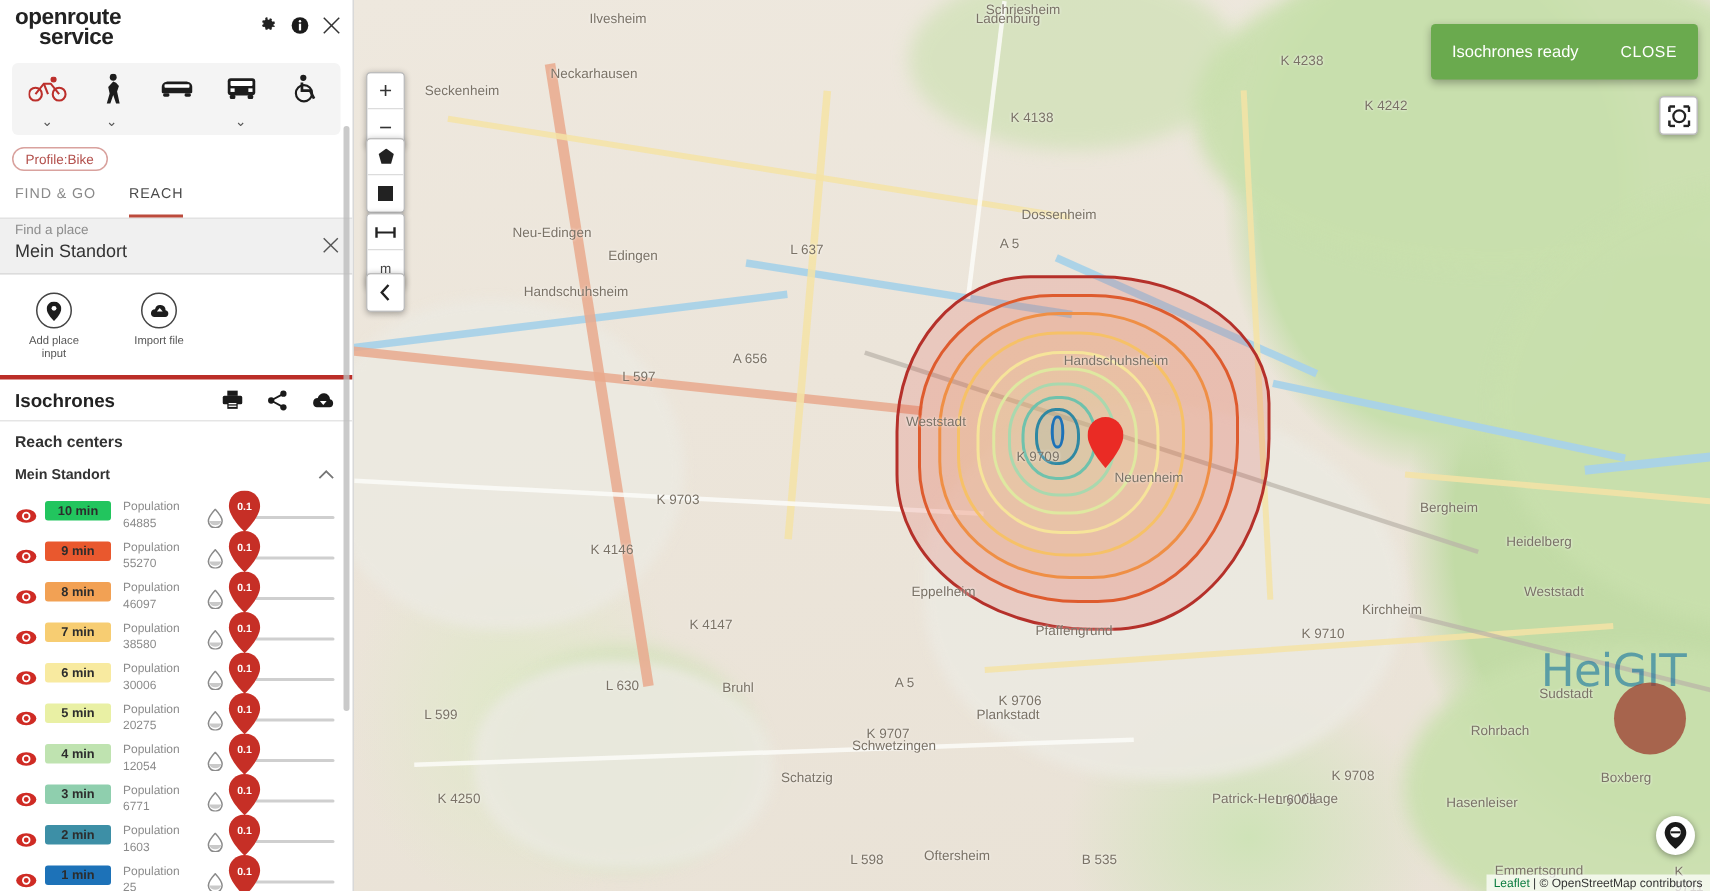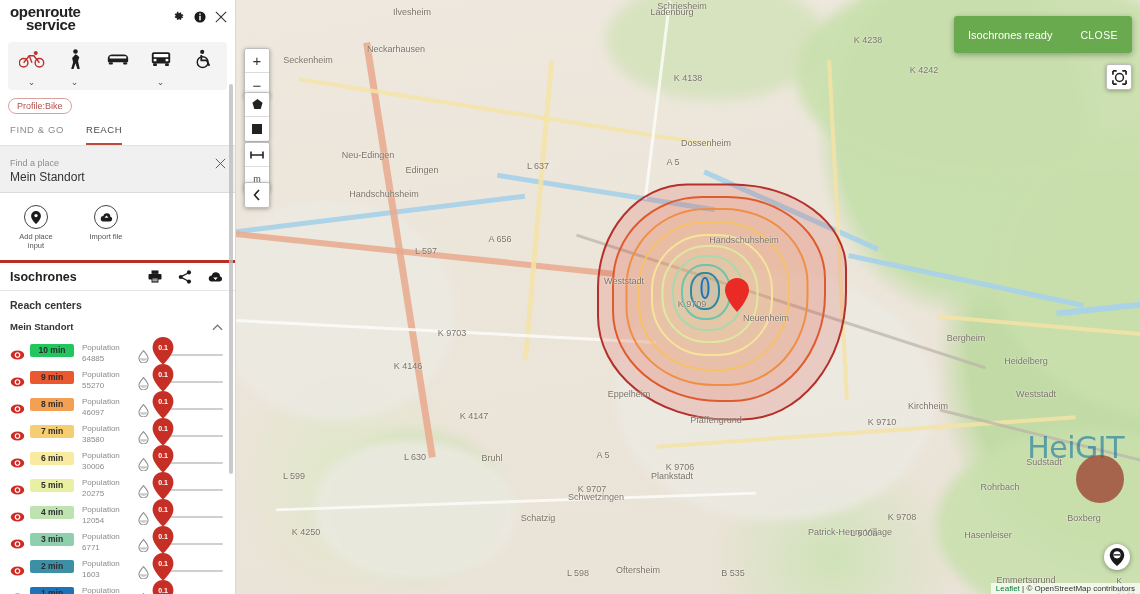--- a/index.html
+++ b/index.html
@@ -188,21 +188,21 @@
   }
   .tab {
     font-size:9.5px; color:#8a8a8a; letter-spacing:.6px;
     padding-bottom:8px; cursor:pointer; border-bottom:2px solid transparent;
   }
   .tab.active { color:#4a4a4a; border-bottom-color:#bc4b3c; }
 
   .search-box {
     background:#f0f0f0;
     border-bottom:1px solid #dcdcdc;
-    padding:12px 10px 8px 10px;
+    padding:2px 10px 8px 10px;
     position:relative;
   }
   .search-box .lbl { font-size:9px; color:#8d8d8d; }
   .search-box .val { font-size:12px; color:#333; margin-top:2px;}
   .search-box .x {
     position:absolute; right:9px; top:12px;
     color:#666; cursor:pointer; font-size:13px; line-height:1;
   }
 
   .actions { display:flex; gap:18px; padding:12px 0 10px 10px; }

